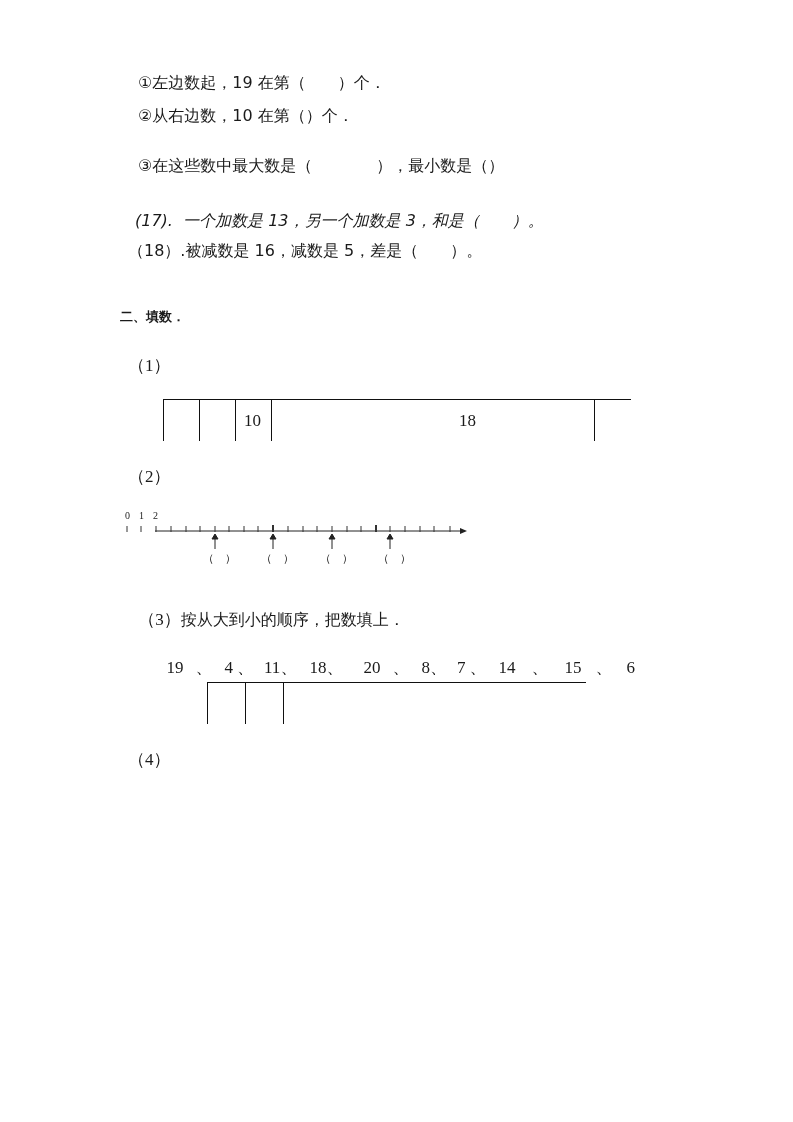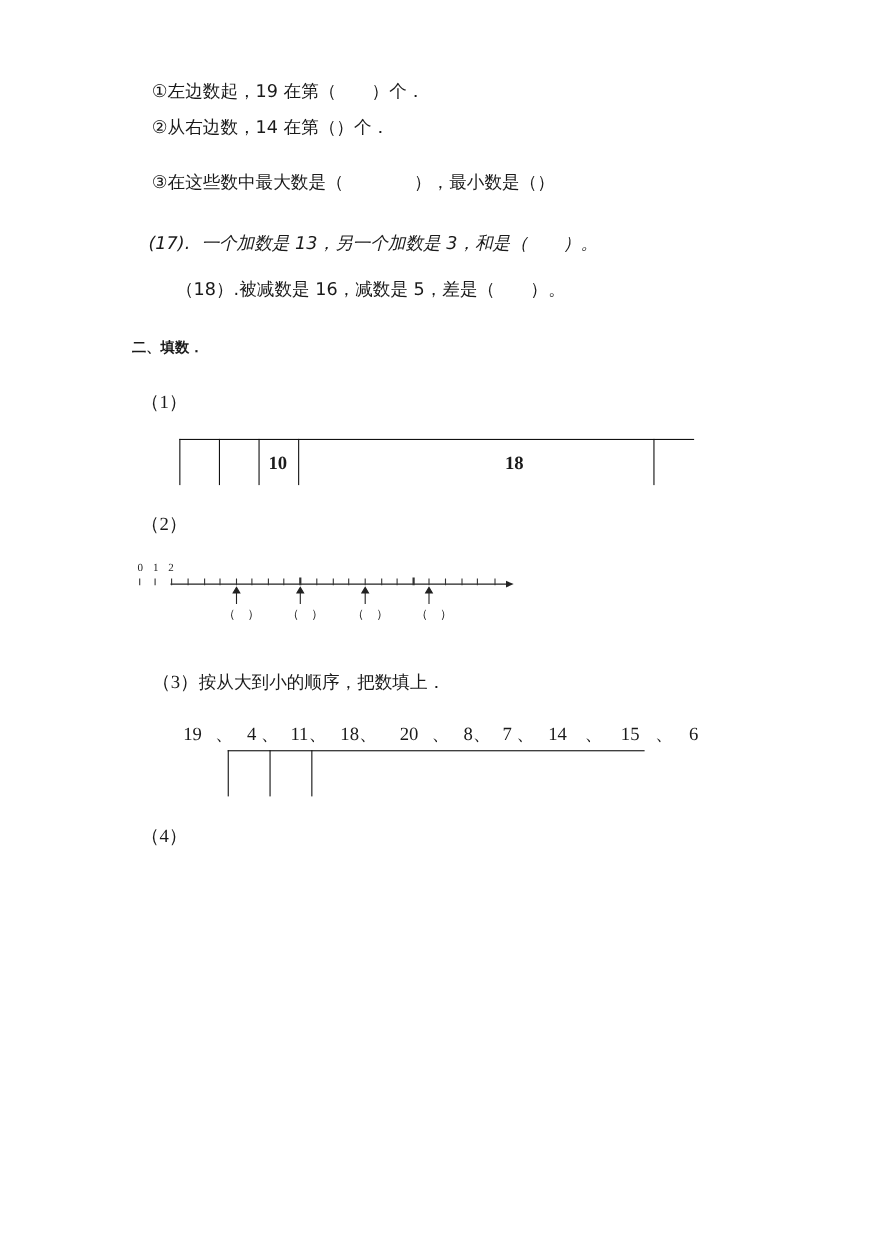--- a/index.html
+++ b/index.html
@@ -3,32 +3,32 @@
 <meta charset="utf-8">
 <style>
   html, body { margin: 0; padding: 0; background: #ffffff; }
   body { width: 793px; height: 1122px; position: relative; overflow: hidden;
          font-family: "DejaVu Sans", sans-serif; color: #1a1a1a; }
   .line { position: absolute; white-space: pre; font-size: 16px; line-height: 20px; }
   .num { font-family: "Liberation Serif", serif; font-size: 17px; }
   .bold { font-weight: bold; font-size: 13px; }
   .box { position: absolute; border-top: 1.5px solid #111; }
   .vline { position: absolute; width: 0; border-left: 1.5px solid #111; }
-  .cell-text { position: absolute; font-family: "Liberation Serif", serif; font-size: 17px; font-weight: bold; }
+  .cell-text { position: absolute; font-family: "Liberation Serif", serif; font-size: 17px; }
   svg text { font-family: "Liberation Serif", serif; }
 </style>
 </head>
 <body>
 
 <div class="line" style="left:138px; top:57px;margin-top:16px;">①左边数起，19 在第（　　）个．</div>
-<div class="line" style="left:138px; top:106px;">②从右边数，14 在第（）个．</div>
+<div class="line" style="left:138px; top:106px;">②从右边数，10 在第（）个．</div>
 <div class="line" style="left:138px; top:156px;">③在这些数中最大数是（　　　　），最小数是（）</div>
 
 <div class="line" style="left:135px; top:211px;font-style:italic;">(17).  一个加数是 13，另一个加数是 3，和是（　　）。</div>
-<div class="line" style="left:128px; top:253px;margin-left:32px;">（18）.被减数是 16，减数是 5，差是（　　）。</div>
+<div class="line" style="left:128px; top:241px;">（18）.被减数是 16，减数是 5，差是（　　）。</div>
 
 <div class="line bold" style="left:120px; top:307px;">二、填数．</div>
 
 <div class="line num" style="left:128px; top:356px;">（1）</div>
 <div>
   <div class="box" style="left:163px; top:399px; width:468px;"></div>
   <div class="vline" style="left:163px; top:399px; height:42px;"></div>
   <div class="vline" style="left:199px; top:399px; height:42px;"></div>
   <div class="vline" style="left:235px; top:399px; height:42px;"></div>
   <div class="vline" style="left:271px; top:399px; height:42px;"></div>

